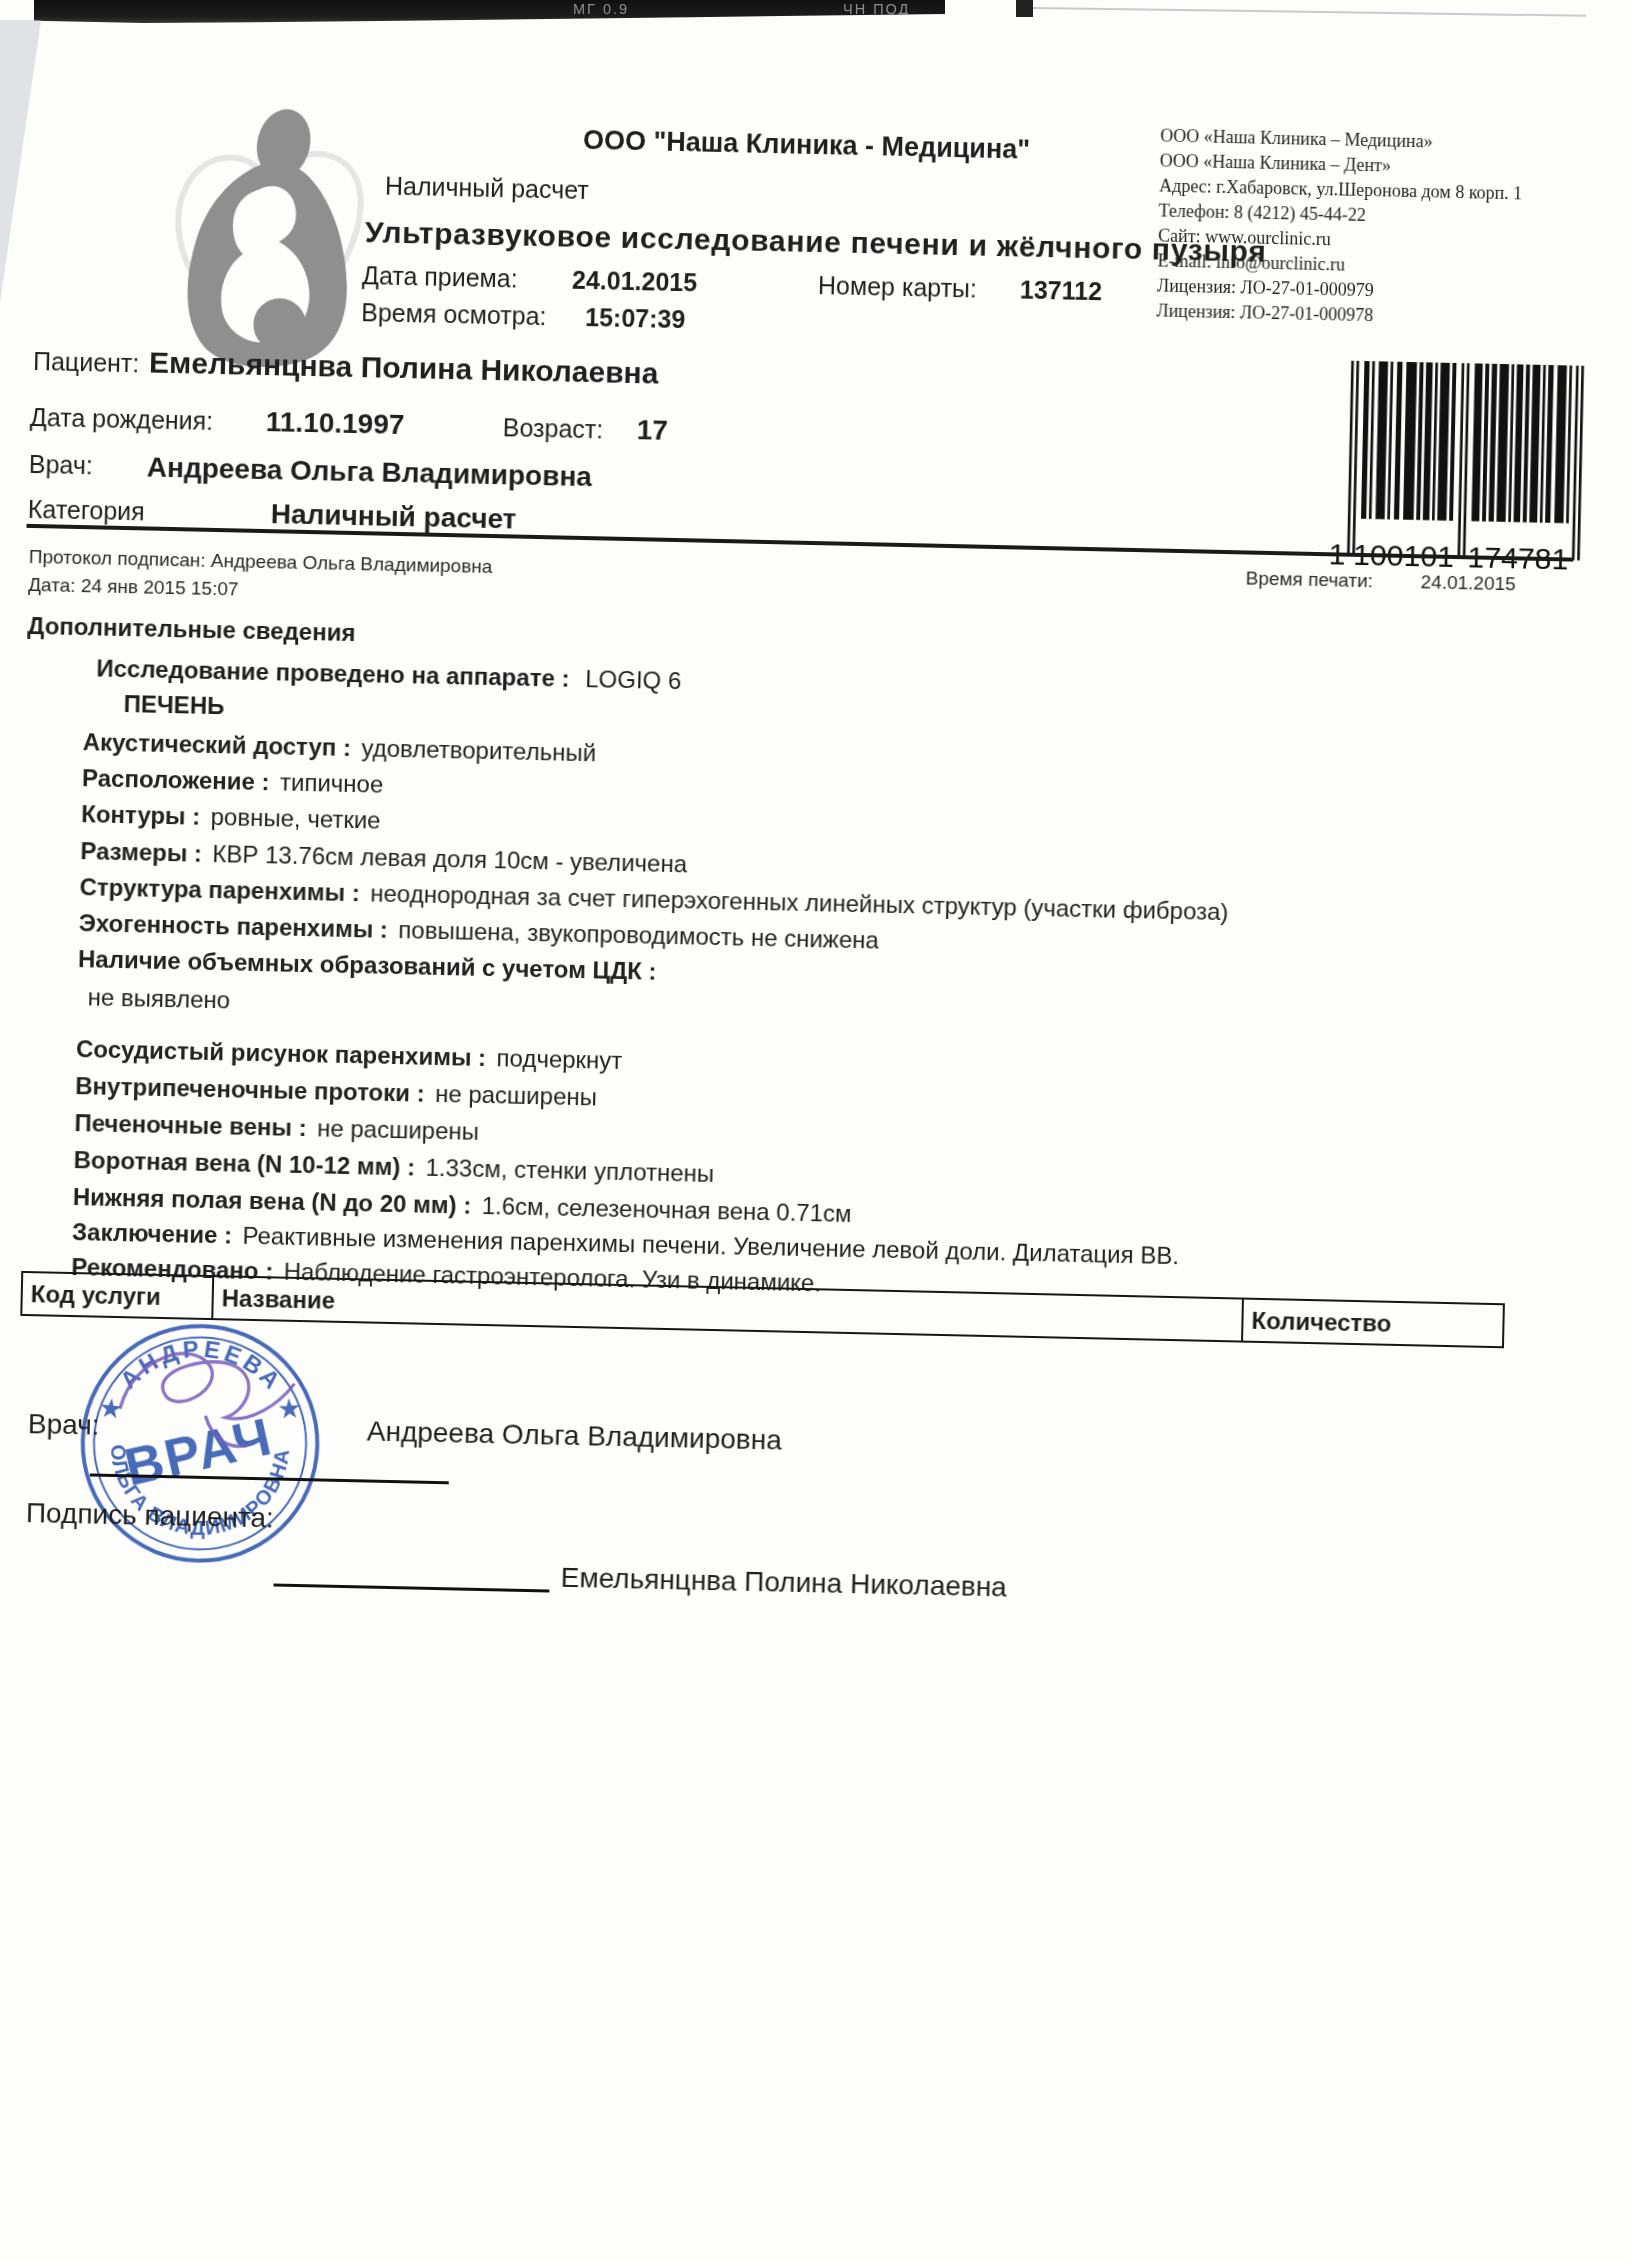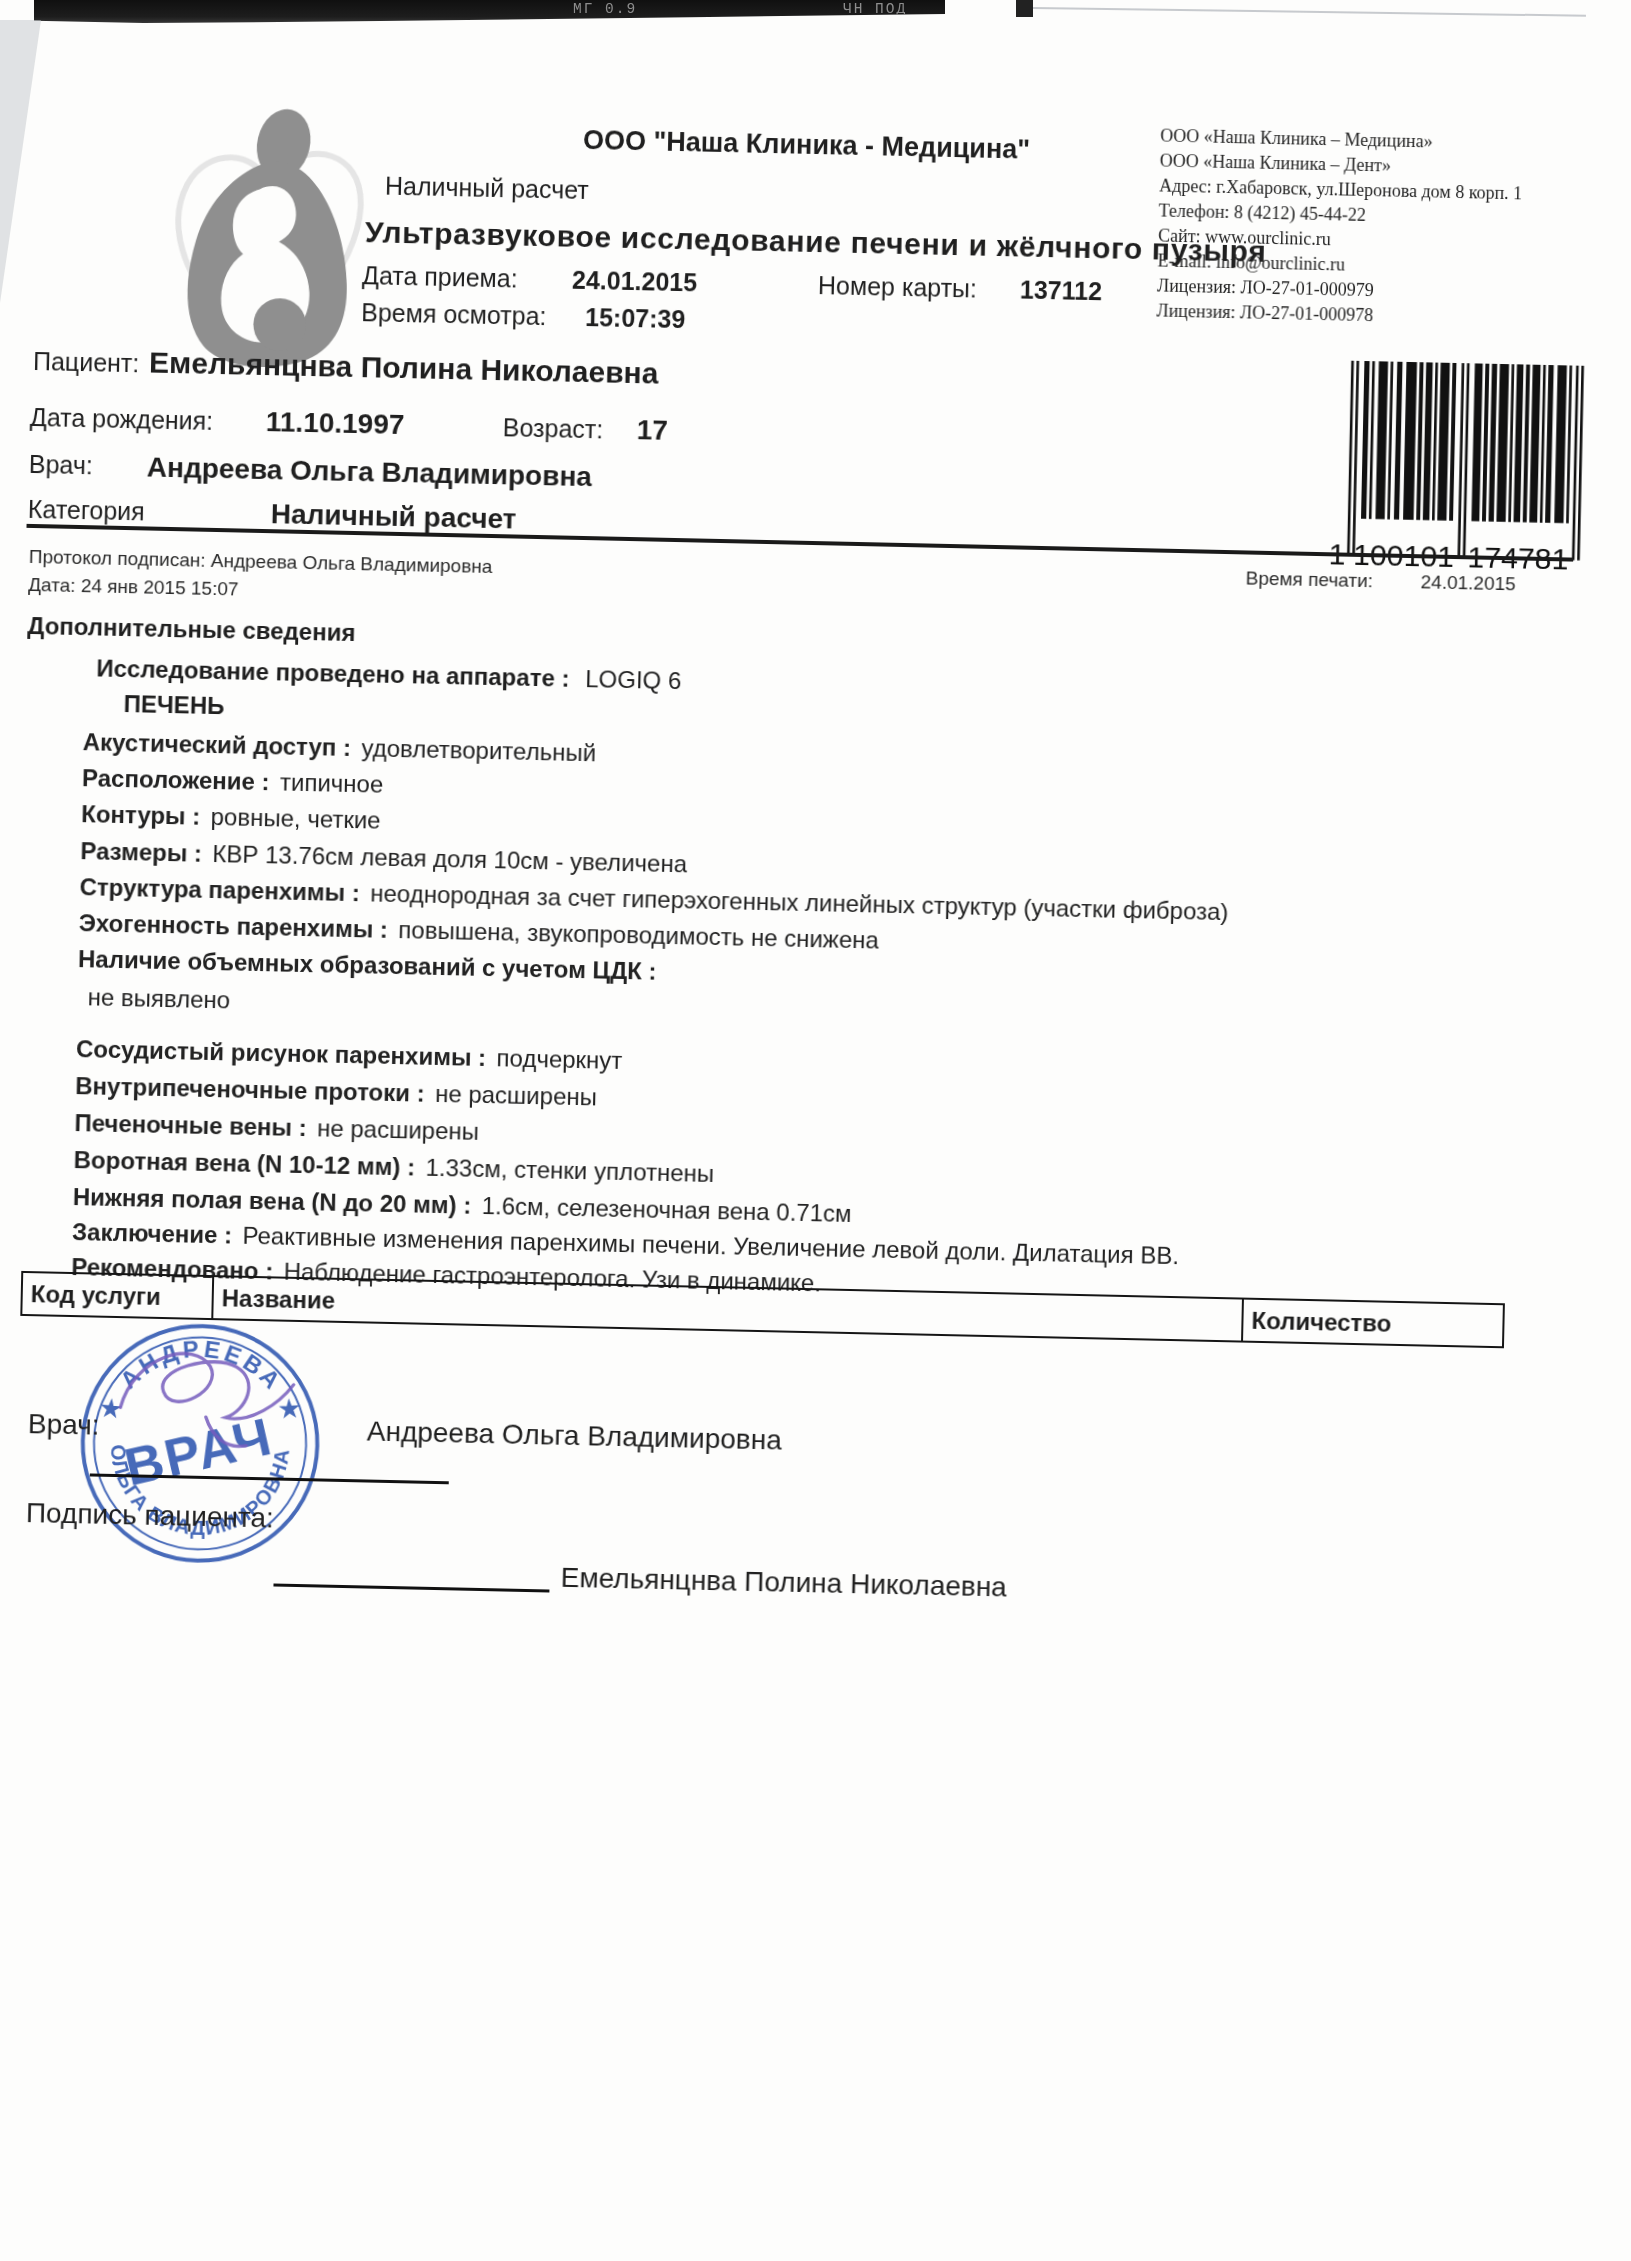--- a/index.html
+++ b/index.html
@@ -7,21 +7,20 @@
     width:1632px;height:2261px;position:relative;overflow:hidden;
     background:#fdfdfc;color:#1f1f1f;
     font-family:"Liberation Sans", sans-serif;
   }
   .abs{position:absolute;white-space:nowrap;}
   
   #film-band{
     position:absolute;left:34px;top:0;width:911px;height:24px;
     background:linear-gradient(180deg,#101010 0%,#1d1d1d 70%,#3a3a3a 100%);
     clip-path:polygon(0 0,100% 0,100% 58%,72% 72%,38% 88%,12% 96%,0 86%);
-    font-family:Liberation Mono, monospace;
   }
   #film-band span{position:absolute;top:0.7px;font-size:14.5px;color:#8d8d8d;letter-spacing:2px;}
   #film-band-2{position:absolute;left:1016px;top:0;width:17px;height:17px;background:#222;}
   #top-edge-line{position:absolute;left:1033px;top:6.6px;width:553px;height:2px;background:#9aa0a8;opacity:.55;transform:rotate(0.8deg);transform-origin:0 0;}
   #left-edge-wedge{position:absolute;left:0;top:20px;width:41px;height:283px;background:#c3c7cc;opacity:.5;clip-path:polygon(0 0,100% 0,0 100%);}
   
   #doc{position:absolute;left:0;top:0;width:1632px;height:2261px;
        transform:rotate(1.25deg);transform-origin:39px 0;filter:blur(0.2px);}
   .lbl{font-weight:400;}
   .val{font-weight:700;}

